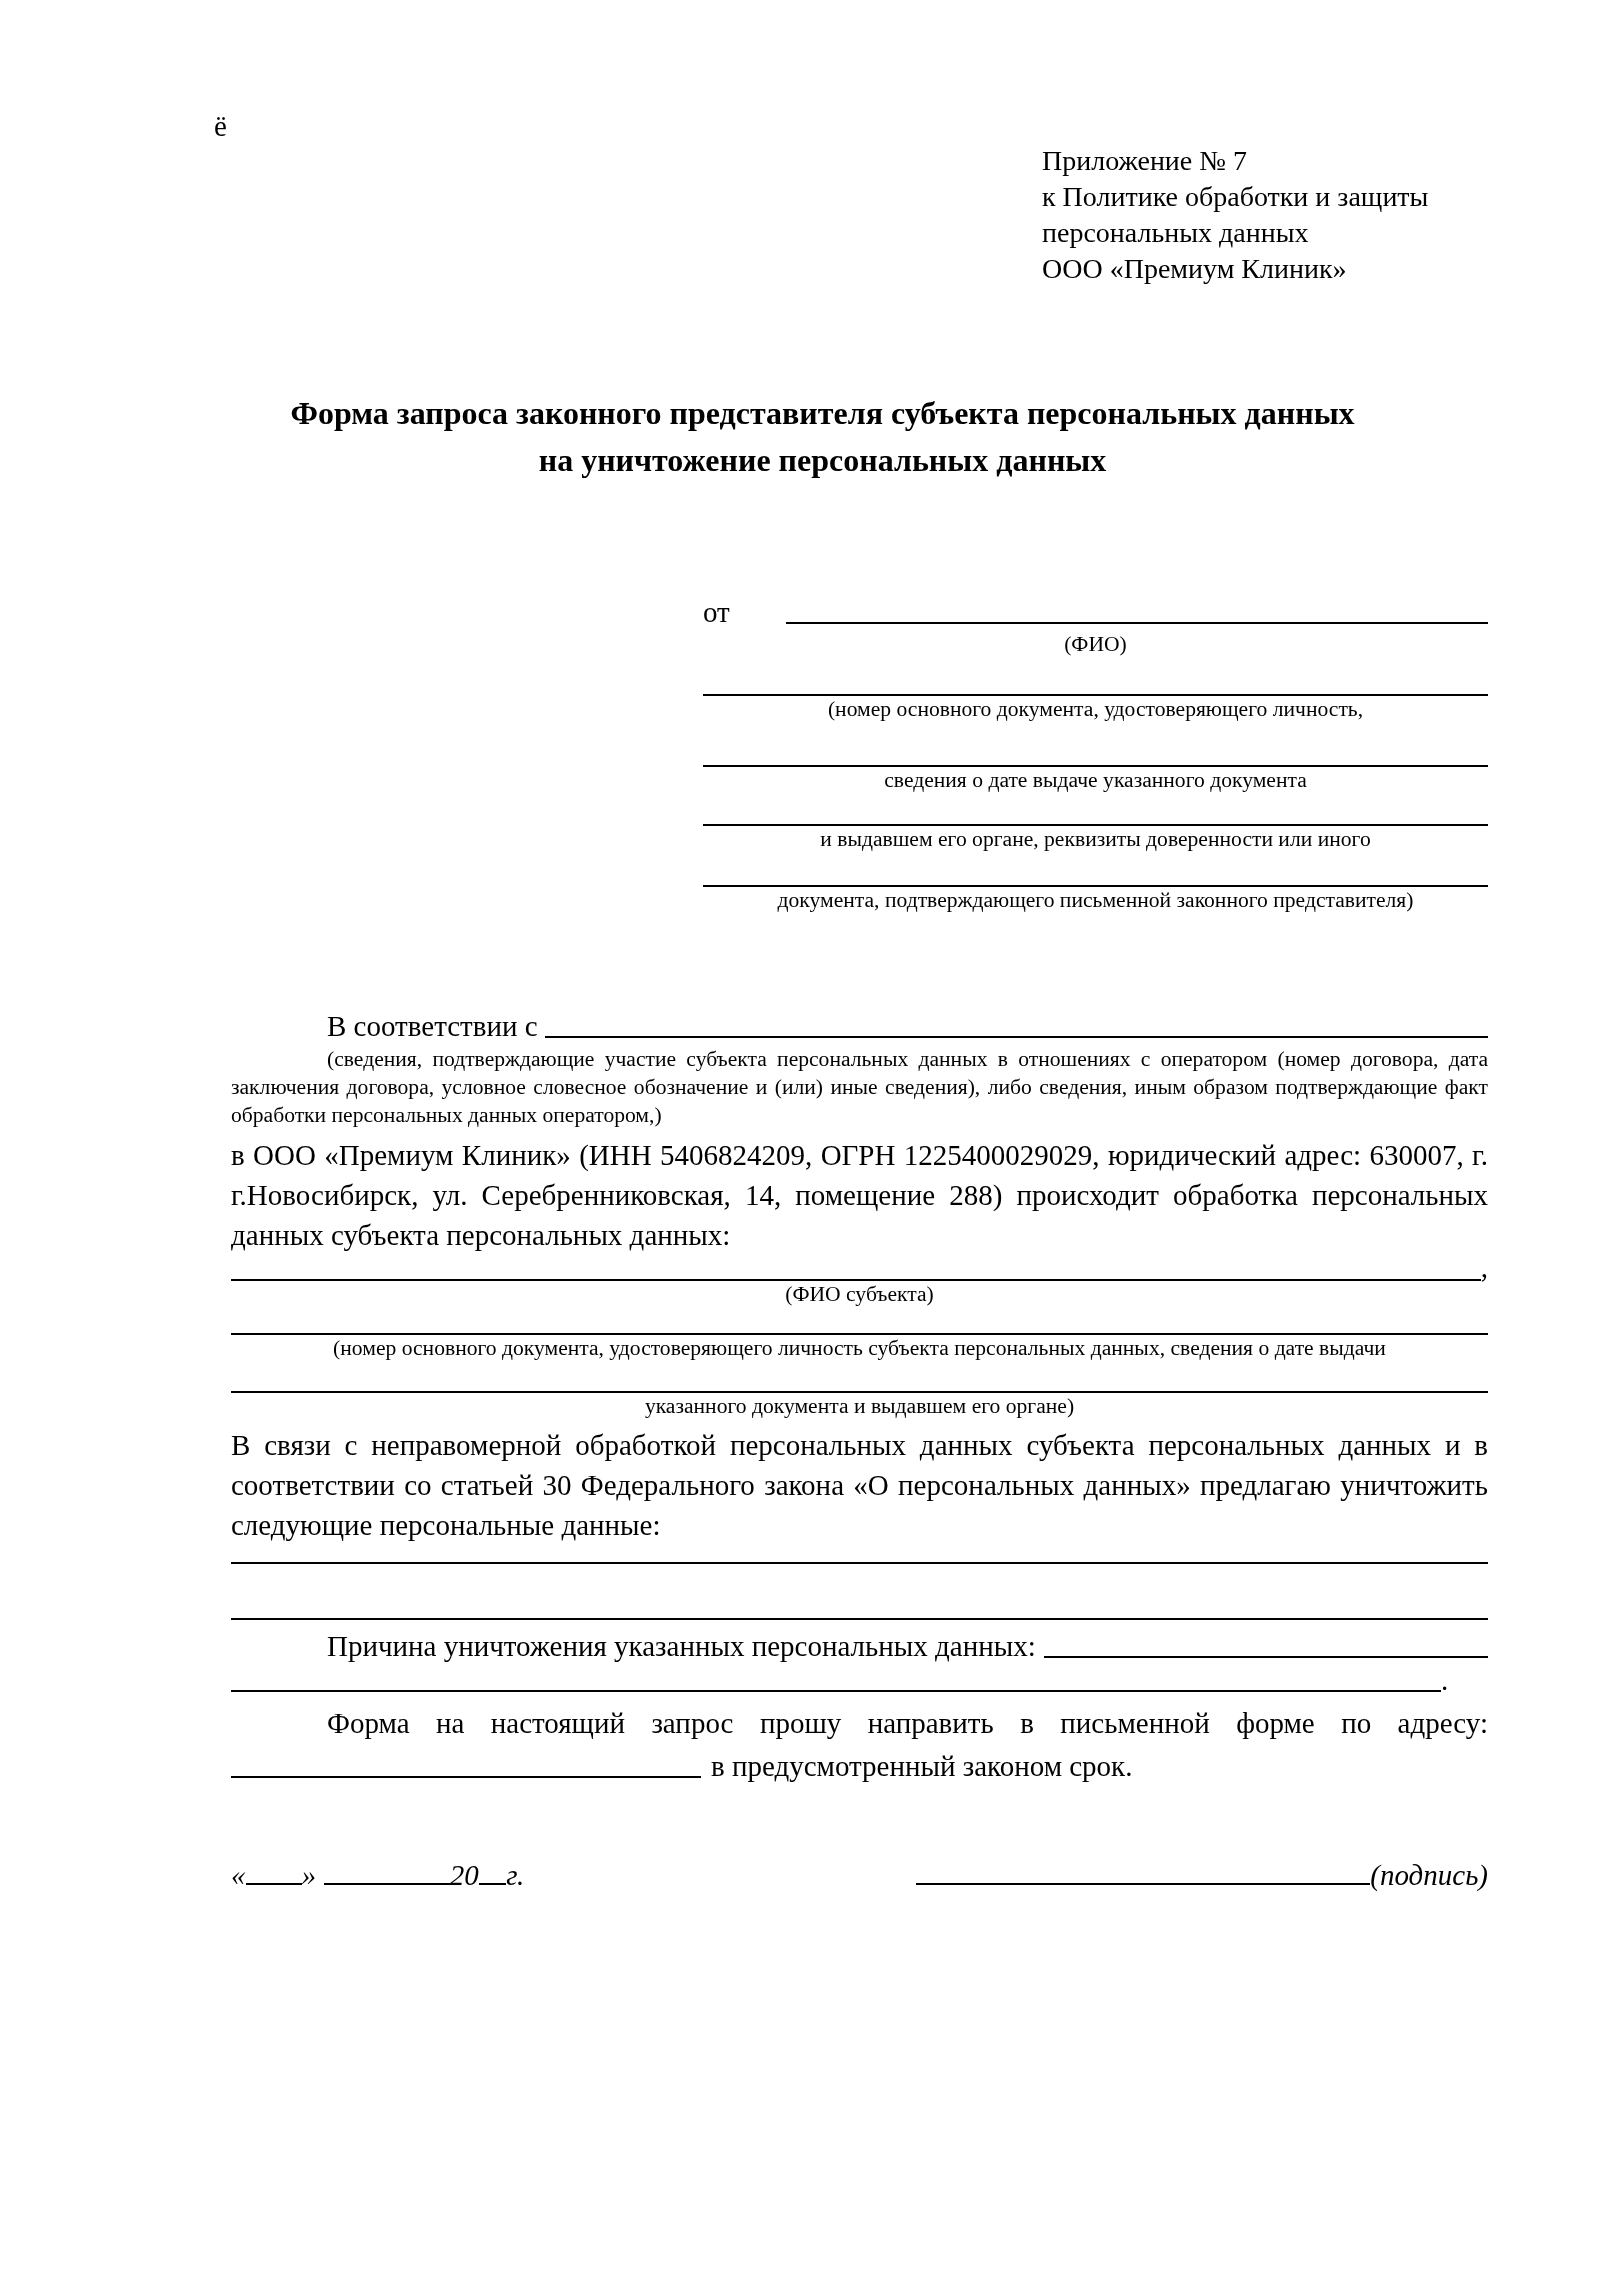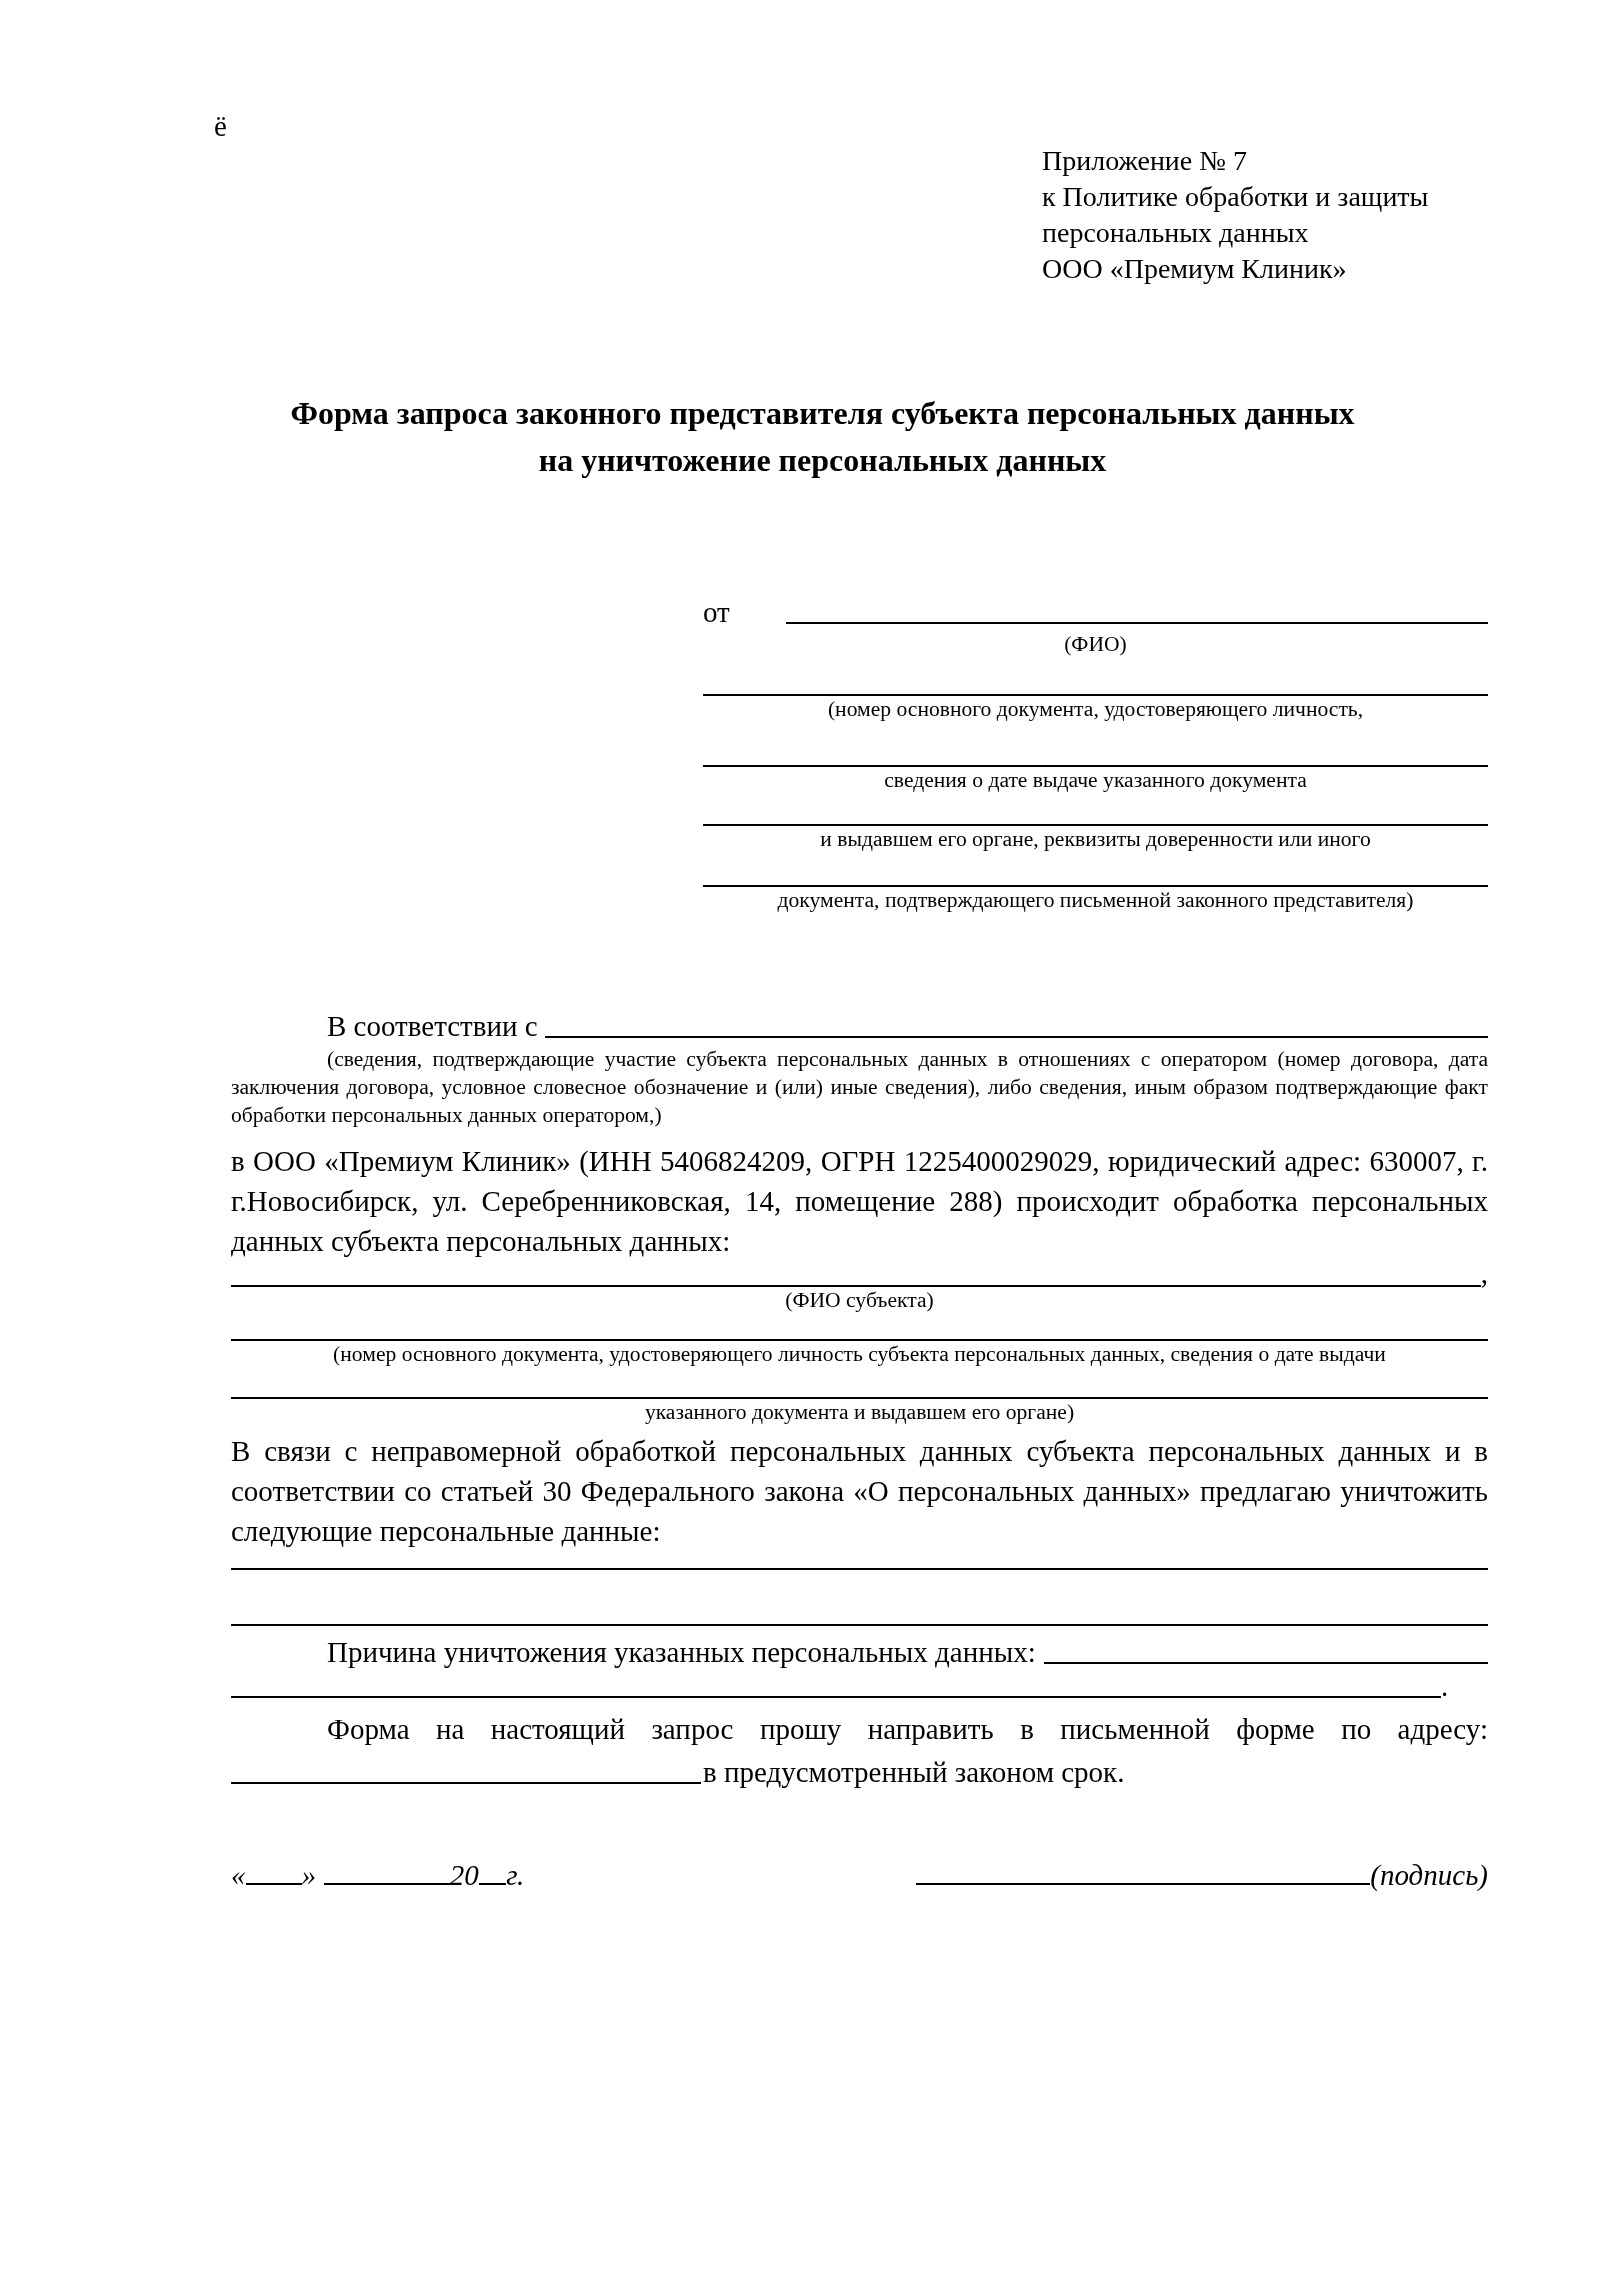--- a/index.html
+++ b/index.html
@@ -33,33 +33,33 @@
   .sp1 { height:36px; } .sp2 { height:43px; } .sp3 { height:30px; } .sp4 { height:33px; }
   .hr { border-bottom:2.9px solid #000; }
   .fio-cap { margin-top:2px; }
 
   
   .main { position:absolute; left:231px; top:998px; width:1257px; font-size:29px; }
   .acc-row { height:45px; }
   .indent { margin-left:96px; margin-right:7.8px; white-space:nowrap; }
   .acc-cap { font-size:21.6px; line-height:28px; text-align:justify; text-indent:96px; margin-top:2px; }
   .para { line-height:40px; text-align:justify; }
-  .op-para { margin-top:12px; }
+  .op-para { margin-top:6px; }
   .subject-row { height:25.5px; }
   .subject-row .fill { margin-bottom:0; }
   .comma { line-height:25.5px; }
   .spA { height:25.5px; } .spB { height:30px; }
   .unlaw-para { margin-top:5.9px; }
   .blank1 { height:16.7px; } .blank2 { height:54px; }
   .reason-row { height:43px; }
   .period-row { height:32px; }
   .period-row .fixedfill { flex:0 0 1210px; border-bottom:2.9px solid #000; margin-bottom:2.9px; }
   .period { line-height:29px; }
   .resp-line { margin-top:7.8px; line-height:41px; text-align:justify; text-align-last:justify; text-indent:96px; }
-  .tail-row { height:39px; }
+  .tail-row { height:39px;gap:8px; }
   .tail-row .ufix { flex:0 0 470px; border-bottom:2.9px solid #000; margin-bottom:4.9px; }
   .tail-text { margin-left:2px; }
 
   
   .footer { position:absolute; left:231px; top:1851px; width:1257px; height:41px;
             display:flex; justify-content:space-between; align-items:flex-end; font-size:29px; }
   .dategrp, .siggrp { white-space:nowrap;font-style:italic; }
   .ub { display:inline-block; height:5.9px; border-bottom:2.9px solid #000; }
   .ub-day { width:56px; }
   .ub-month { width:126px; margin-left:7.8px; }

